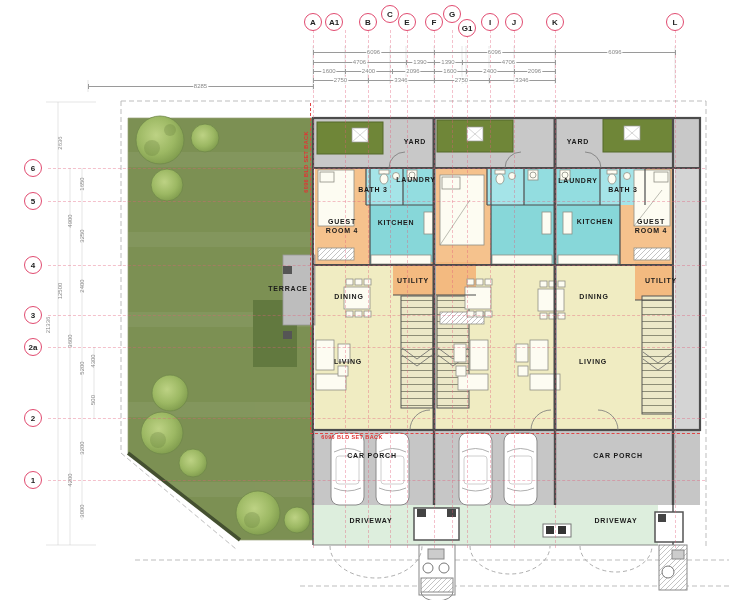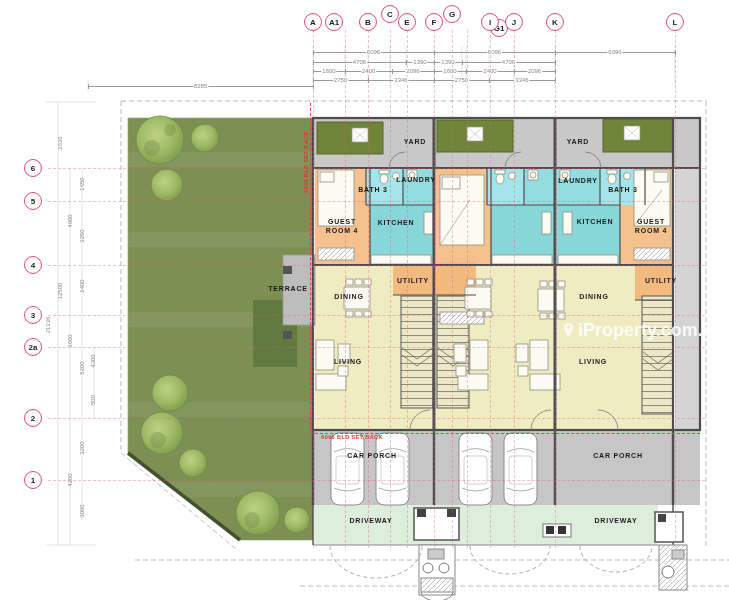--- a/index.html
+++ b/index.html
@@ -342,43 +342,37 @@
         <line x1="514" y1="46" x2="514" y2="84"></line>
       <line x1="555" y1="46" x2="555" y2="84"></line>
         <line x1="675" y1="46" x2="675" y2="84"></line>
       <line x1="88" y1="80" x2="88" y2="92"></line>
     </g>
   </svg>
 
   <div class="redline-v" style="left:310px;top:103px;height:327px;"></div>
   <div class="redline-h" style="left:310px;top:433px;width:390px;"></div>
 
-  <div class="wm wm-portal">
-    <svg width="13" height="17" viewBox="0 0 24 30">
-      <path fill-rule="evenodd" fill="rgba(255,255,255,.85)" d="M12 1C7.6 1 4 4.6 4 9c0 6.2 8 18 8 18s8-11.8 8-18c0-4.4-3.6-8-8-8zm0 11.4a3.4 3.4 0 1 1 0-6.8 3.4 3.4 0 0 1 0 6.8z"></path>
-    </svg>
-    <span>iProperty.com.my</span>
-  </div>
 
 <div class="gridline-v" style="left: 313px; top: 30px; height: 518px;"></div>
     <div class="bubble" style="left: 313px; top: 22px;">A</div>
     <div class="gridline-v" style="left: 345px; top: 30px; height: 518px;"></div>
     <div class="bubble" style="left: 334px; top: 22px;">A1</div>
     <div class="gridline-v" style="left: 368px; top: 30px; height: 518px;"></div>
     <div class="bubble" style="left: 368px; top: 22px;">B</div>
     <div class="gridline-v" style="left: 390px; top: 30px; height: 518px;"></div>
     <div class="bubble" style="left: 390px; top: 14px;">C</div>
     <div class="gridline-v" style="left: 407px; top: 30px; height: 518px;"></div>
     <div class="bubble" style="left: 407px; top: 22px;">E</div>
     <div class="gridline-v" style="left: 434px; top: 30px; height: 518px;"></div>
     <div class="bubble" style="left: 434px; top: 22px;">F</div>
     <div class="gridline-v" style="left: 452px; top: 30px; height: 518px;"></div>
     <div class="bubble" style="left: 452px; top: 14px;">G</div>
     <div class="gridline-v" style="left: 467px; top: 30px; height: 518px;"></div>
-    <div class="bubble" style="left: 467px; top: 28px; margin-left: 32px;">G1</div>
+    <div class="bubble" style="left: 467px; top: 28px;">G1</div>
     <div class="gridline-v" style="left: 490px; top: 30px; height: 518px;"></div>
     <div class="bubble" style="left: 490px; top: 22px;">I</div>
     <div class="gridline-v" style="left: 514px; top: 30px; height: 518px;"></div>
     <div class="bubble" style="left: 514px; top: 22px;">J</div>
     <div class="gridline-v" style="left: 555px; top: 30px; height: 518px;"></div>
     <div class="bubble" style="left: 555px; top: 22px;">K</div>
     <div class="gridline-v" style="left: 675px; top: 30px; height: 518px;"></div>
     <div class="bubble" style="left: 675px; top: 22px;">L</div>
     <div class="gridline-h" style="left: 48px; top: 168px; width: 657px;"></div>
     <div class="bubble" style="left: 33px; top: 168px;">6</div>

